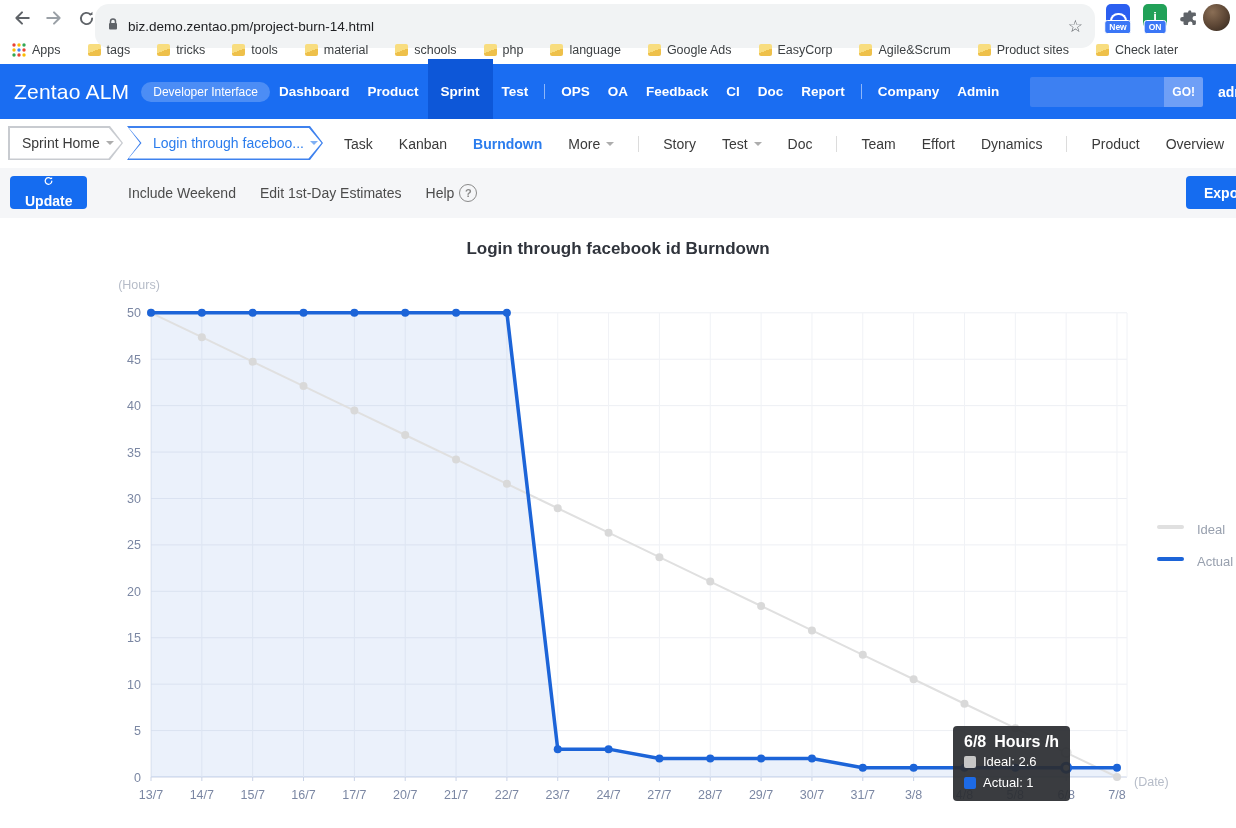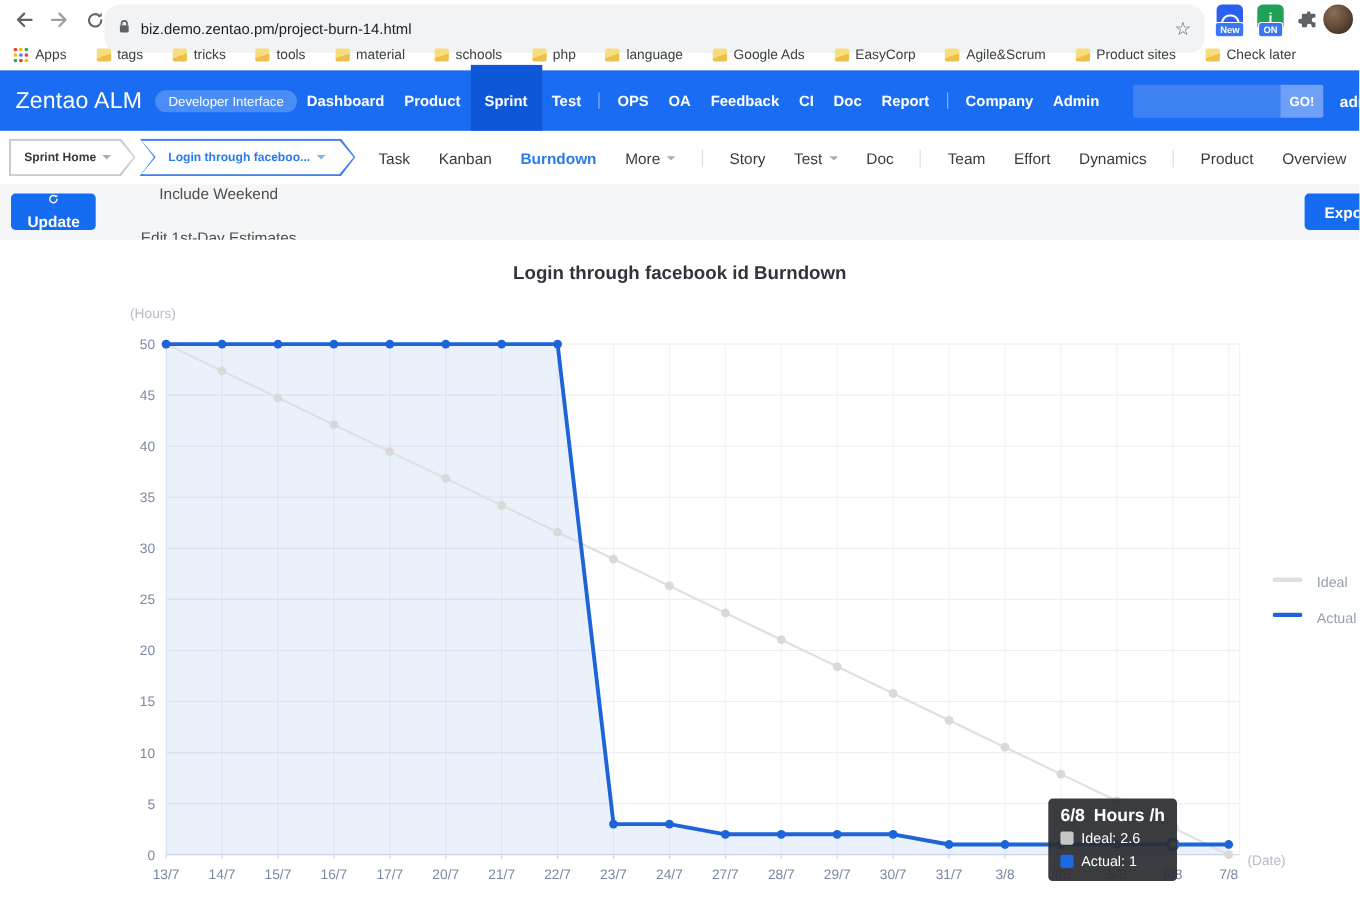--- a/index.html
+++ b/index.html
@@ -45,31 +45,31 @@
   .chev .bg{inset:0;}
   .chev .fg{inset:1.5px;background:#fff;}
   #crumb1{left:8px;width:115px;}
   #crumb1 .bg{background:#c8cbd0;clip-path:polygon(0 0,calc(100% - 13px) 0,100% 50%,calc(100% - 13px) 100%,0 100%);}
   #crumb1 .fg{clip-path:polygon(0 0,calc(100% - 13px) 0,100% 50%,calc(100% - 13px) 100%,0 100%);}
   #crumb1 .txt{color:#3a3a3a;padding-left:14px;}
   #crumb2{left:127px;width:196px;}
   #crumb2 .bg{background:#3f82ee;clip-path:polygon(0 0,calc(100% - 13px) 0,100% 50%,calc(100% - 13px) 100%,0 100%,13px 50%);}
   #crumb2 .fg{clip-path:polygon(0 0,calc(100% - 13px) 0,100% 50%,calc(100% - 13px) 100%,0 100%,13px 50%);}
   #crumb2 .txt{color:#2a7ced;padding-left:26px;}
-  .chev .txt{position:absolute;inset:0;display:flex;align-items:center;font-size:11px;font-weight:bold;white-space:nowrap;}
+  .chev .txt{position:absolute;inset:0;display:flex;align-items:center;font-size:14px;font-weight:normal;white-space:nowrap;}
   .caret{width:0;height:0;border-left:4px solid transparent;border-right:4px solid transparent;border-top:4.5px solid currentColor;display:inline-block;margin-left:6px;opacity:.6;}
   #tabs{position:absolute;left:344px;top:0;height:49px;display:flex;align-items:center;gap:26px;}
   .tab{font-size:14px;color:#3a3a3a;white-space:nowrap;cursor:pointer;display:flex;align-items:center;}
   .tab.active{color:#2a7ced;font-weight:bold;}
   .tab-sep{width:1px;height:16px;background:#dcdcdc;margin:0 -2px;}
 
   
   #toolbar{position:absolute;left:0;top:168px;width:1236px;height:50px;background:#f5f6f8;border-bottom:1px solid #ebecee;}
   #update-btn{position:absolute;left:10px;top:8px;height:33px;background:#156cf0;color:#fff;border:none;border-radius:4px;font-size:14px;font-weight:bold;display:flex;align-items:center;gap:7px;padding:0 15px;cursor:pointer;font-family:inherit;flex-direction:column;}
-  #toolbar-links{position:absolute;left:128px;top:0;height:50px;display:flex;align-items:center;gap:24px;flex-direction:column;}
+  #toolbar-links{position:absolute;left:128px;top:0;height:50px;display:flex;align-items:center;gap:24px;}
   .tb-link{font-size:14px;color:#4c4c4c;white-space:nowrap;cursor:pointer;display:flex;align-items:center;gap:5px;}
   .help-circle{width:16px;height:16px;border:1.5px solid #8a8a8a;border-radius:50%;color:#8a8a8a;font-size:11px;font-weight:bold;display:inline-flex;align-items:center;justify-content:center;}
   #export-btn{position:absolute;left:1186px;top:8px;height:33px;background:#156cf0;color:#fff;border:none;border-radius:4px;font-size:14px;font-weight:bold;padding:0 18px;cursor:pointer;font-family:inherit;}
 
   
   #content{position:absolute;left:0;top:218px;width:1236px;height:610px;background:#fff;}
   #chart-title{position:absolute;left:0;top:21px;width:1236px;text-align:center;font-size:17px;font-weight:bold;color:#30343c;}
   #chart-svg{position:absolute;left:0;top:50px;}
   svg text{font-family:"Liberation Sans","DejaVu Sans",sans-serif;}
 

